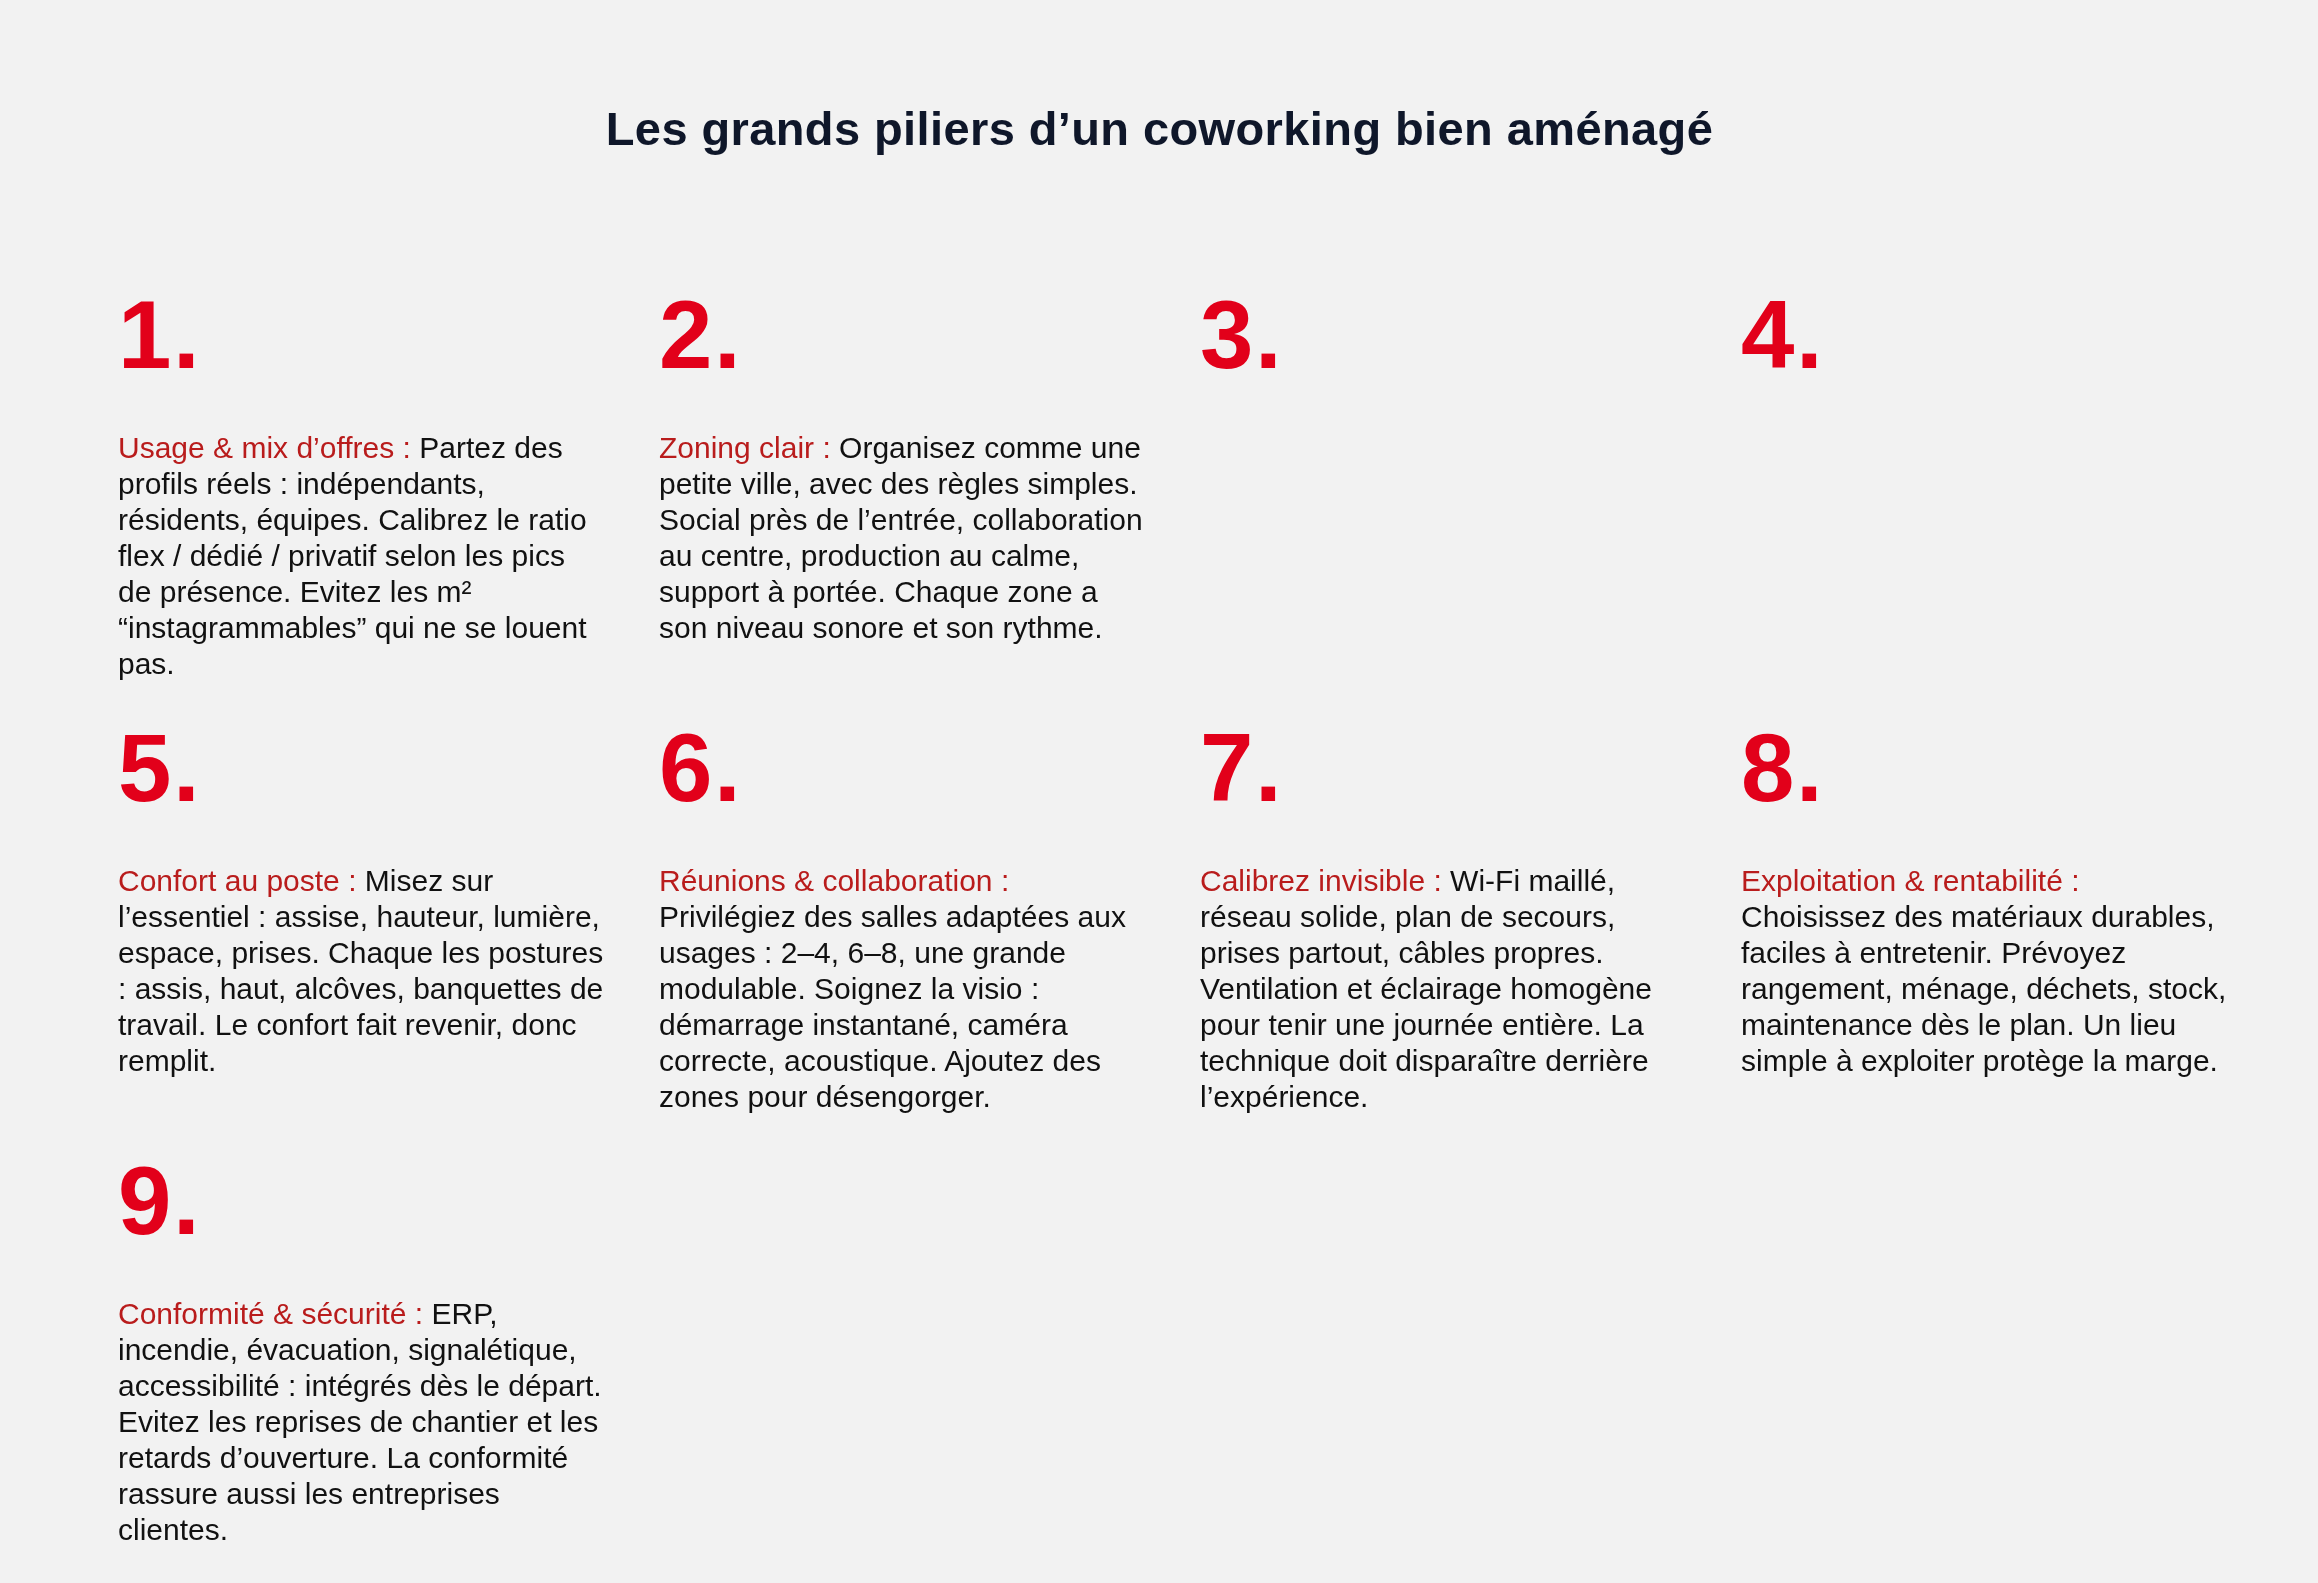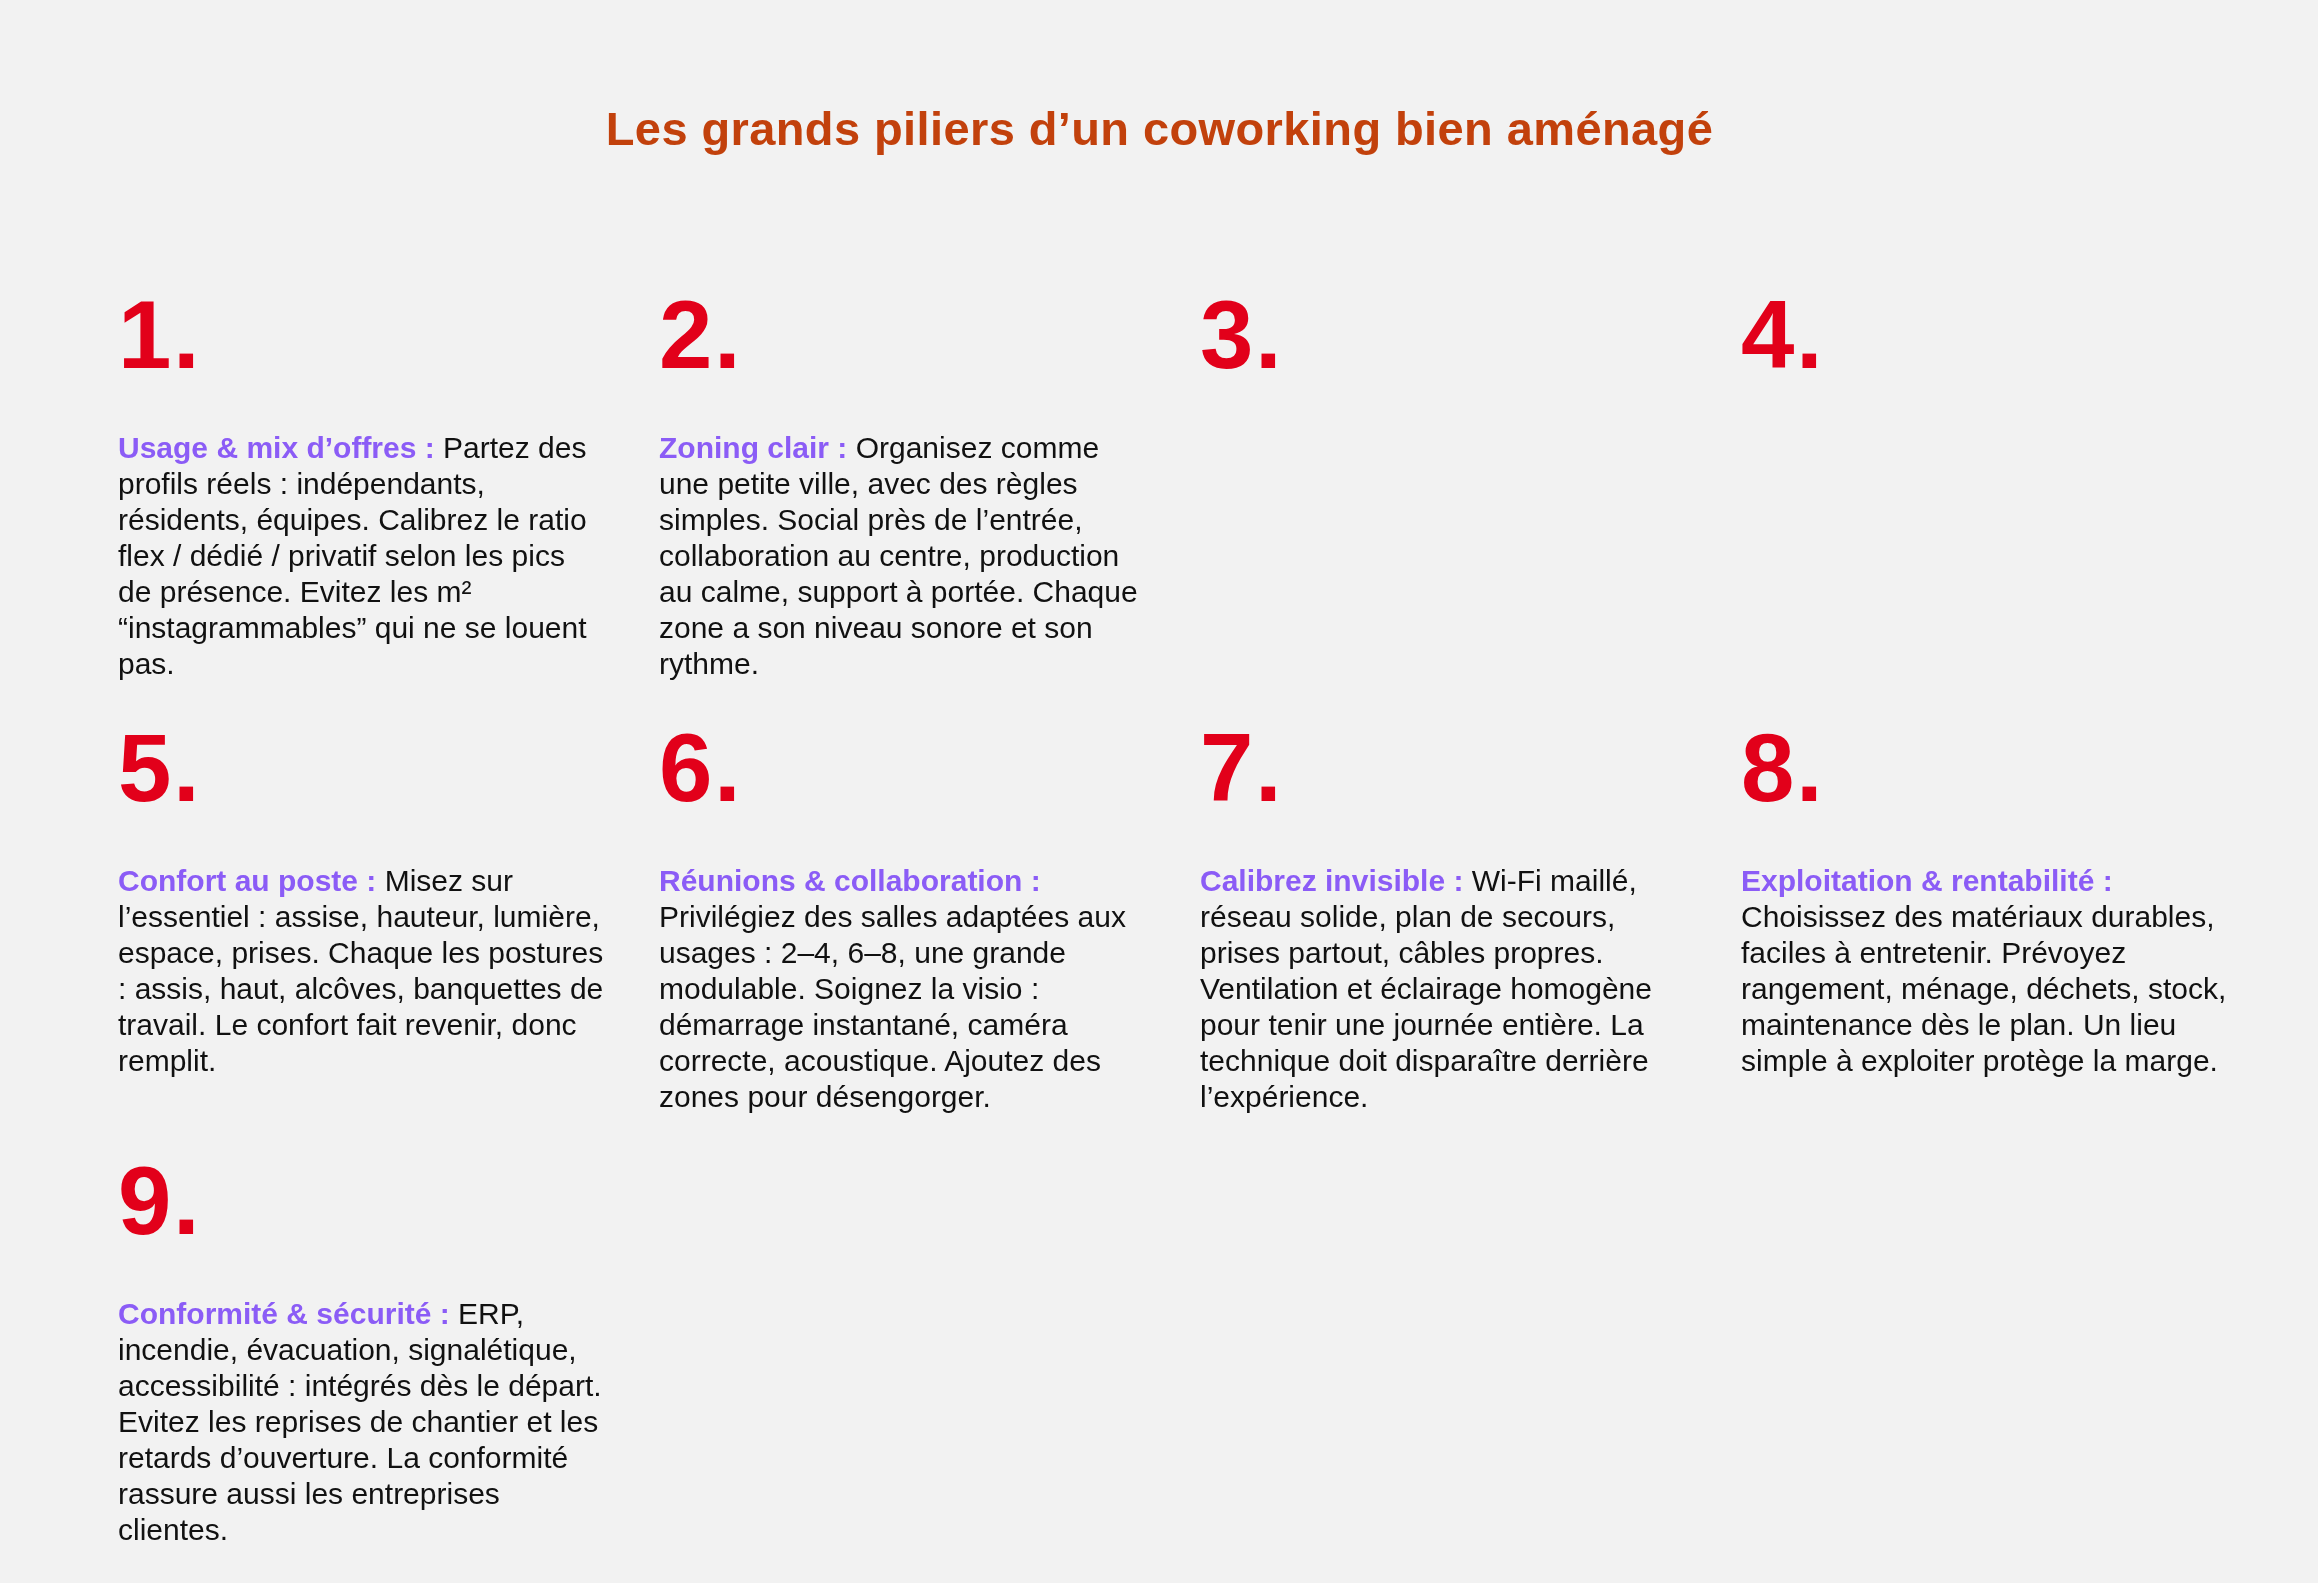--- a/index.html
+++ b/index.html
@@ -17,21 +17,21 @@
     }
     .page-title {
       position: absolute;
       top: 101px;
       left: 0;
       width: 2319px;
       text-align: center;
       font-size: 47px;
       font-weight: 700;
       letter-spacing: 0.4px;
-      color: #c2410c;
+      color: #0f172a;
       margin: 0;
     }
     .pillars {
       position: absolute;
       left: 118px;
       top: 277px;
       display: grid;
       grid-template-columns: repeat(4, 488px);
       column-gap: 53px;
       grid-auto-rows: 433px;
@@ -50,22 +50,22 @@
       letter-spacing: 1.6px;
     }
     .pillar-text {
       margin: 0;
       margin-top: 21px;
       font-size: 30px;
       line-height: 36px;
       color: #111111;
     }
     .pillar-heading {
-      font-weight: 700;
-      color: #8b5cf6;
+      font-weight: 400;
+      color: #b91c1c;
     }
   </style>
 </head>
 <body>
 
 <h1 class="page-title">Les grands piliers d’un coworking bien aménagé</h1>
 
 <div class="pillars">
 
   <div class="pillar">

